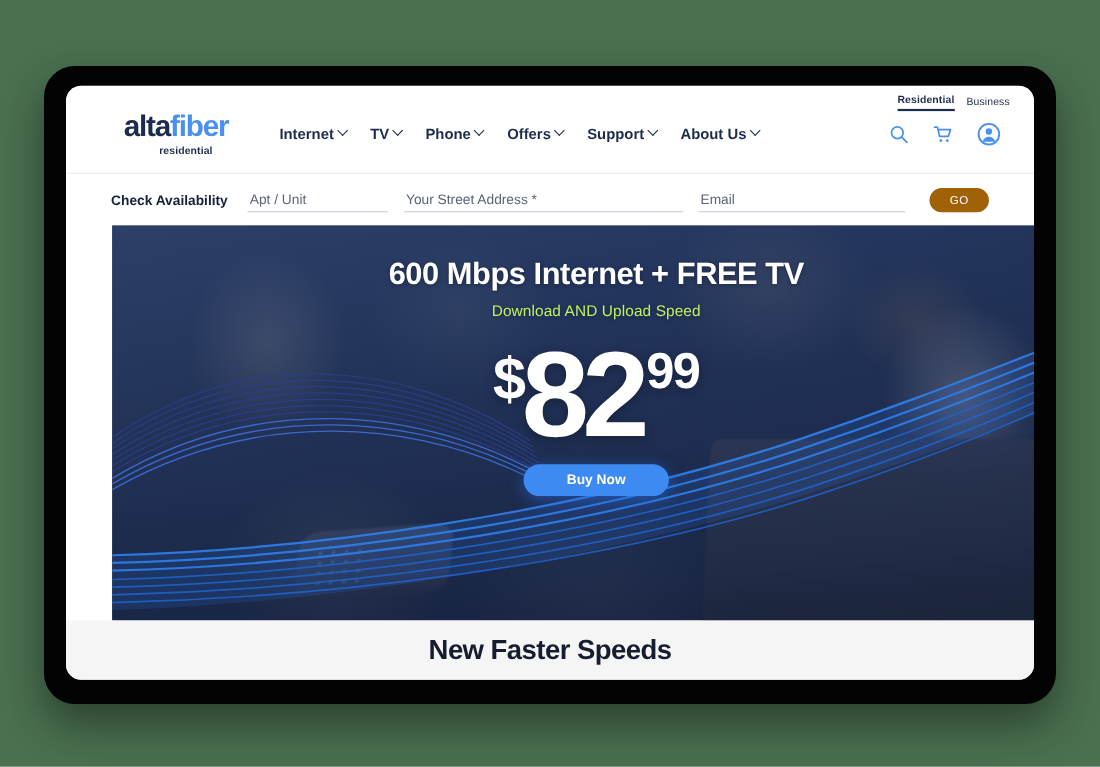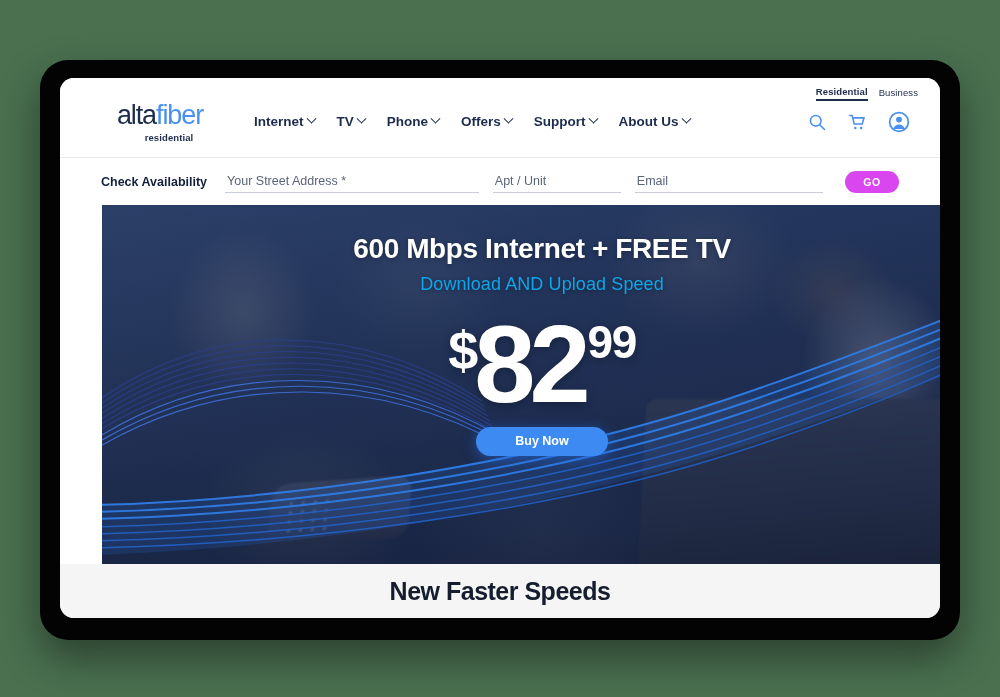--- a/index.html
+++ b/index.html
@@ -74,21 +74,21 @@
 
   #logo-block {
     position: absolute;
     left: 41px;
     top: 24px;
     width: 118px;
     text-align: center;
   }
   #logo-wordmark {
     font-size: 27px;
-    font-weight: normal;
+    font-weight: bold;
     letter-spacing: -1.1px;
     line-height: 1;
     color: #1d2b4c;
     white-space: nowrap;
   }
   #logo-wordmark .fiber { color: #4a90f0; }
   #logo-sub {
     font-size: 9.5px;
     font-weight: bold;
     color: #1d2b4c;
@@ -164,25 +164,25 @@
   }
   .avail-field::placeholder { color: #5b6478; opacity: 1; }
   #field-street { width: 264px; margin-right: 14px; }
   #field-apt    { width: 128px; margin-right: 14px; }
   #field-email  { width: 196px; margin-right: 22px; }
 
   #go-button {
     width: 56px; height: 22px;
     border: none;
     border-radius: 11px;
-    background: #d946ef;
+    background: #a16207;
     color: #fff;
     font-family: "Liberation Sans", sans-serif;
     font-size: 10.5px;
-    font-weight: bold;
+    font-weight: normal;
     letter-spacing: 0.6px;
     cursor: pointer;
   }
 
   
   #hero {
     position: absolute;
     left: 0; top: 127px;
     width: 100%;
     height: 359px;
@@ -254,22 +254,22 @@
   #hero-headline {
     margin-top: 28px;
     font-size: 28px;
     font-weight: bold;
     color: #ffffff;
     letter-spacing: -0.4px;
     text-shadow: 0 1px 5px rgba(0,0,0,0.30);
   }
   #hero-sub {
     margin-top: 9px;
-    font-size: 18px;
-    color: #0ea5e9;
+    font-size: 14px;
+    color: #bef264;
     letter-spacing: 0.1px;
     text-shadow: 0 1px 4px rgba(0,0,0,0.35);
   }
   #price-row {
     margin-top: 14px;
     display: flex;
     align-items: flex-start;
     justify-content: center;
     color: #ffffff;
     line-height: 1;
@@ -394,23 +394,23 @@
           <circle cx="12" cy="9.4" r="3.2" fill="#4a90f0"></circle>
           <path d="M5.6 19.6c1.1-3.3 3.5-5 6.4-5s5.3 1.7 6.4 5z" fill="#4a90f0"></path>
         </svg>
       </span>
     </div>
   </div>
 
   <div id="availability-bar">
     <div id="availability-label">Check Availability</div>
 
+    <input id="field-apt" class="avail-field" type="text" placeholder="Apt / Unit" style="">
+
     <input id="field-street" class="avail-field" type="text" placeholder="Your Street Address *" style="">
-
-    <input id="field-apt" class="avail-field" type="text" placeholder="Apt / Unit" style="">
 
     <input id="field-email" class="avail-field" type="text" placeholder="Email" style="">
 
     <button id="go-button">GO</button>
   </div>
 
   <div id="hero">
     <div id="hero-photo"></div>
     <div id="hero-tint"></div>
     <div id="hero-laptop"></div>

